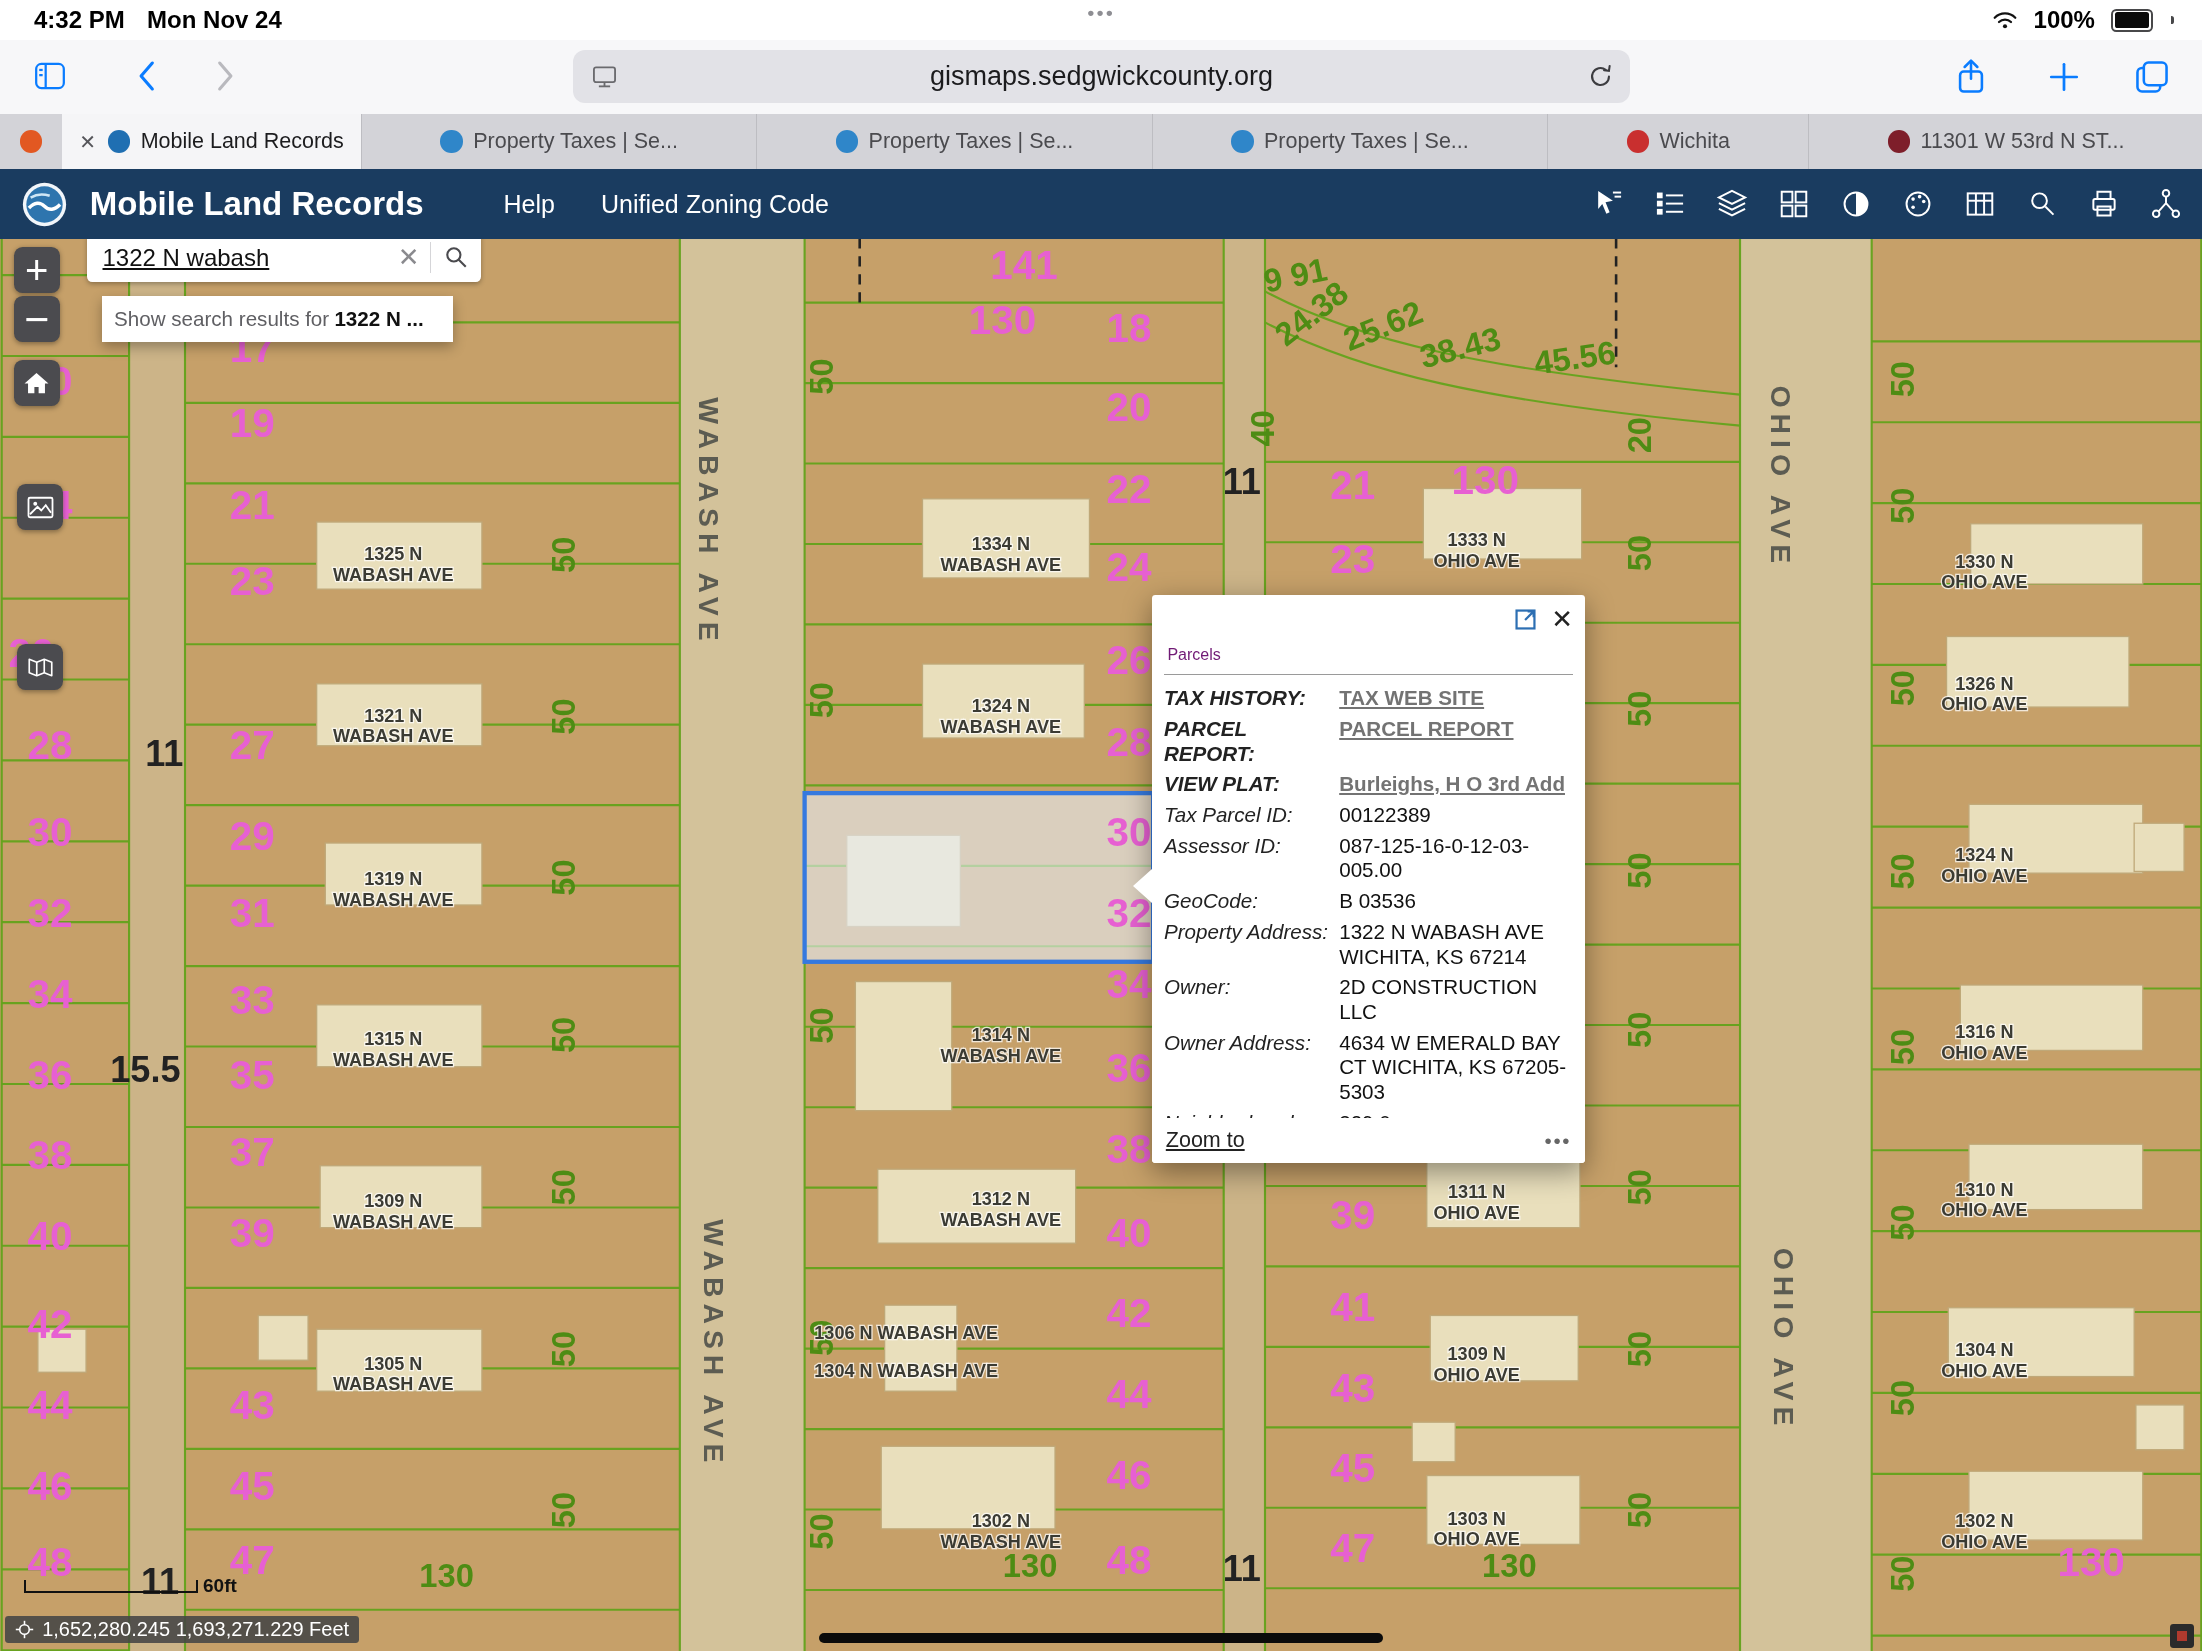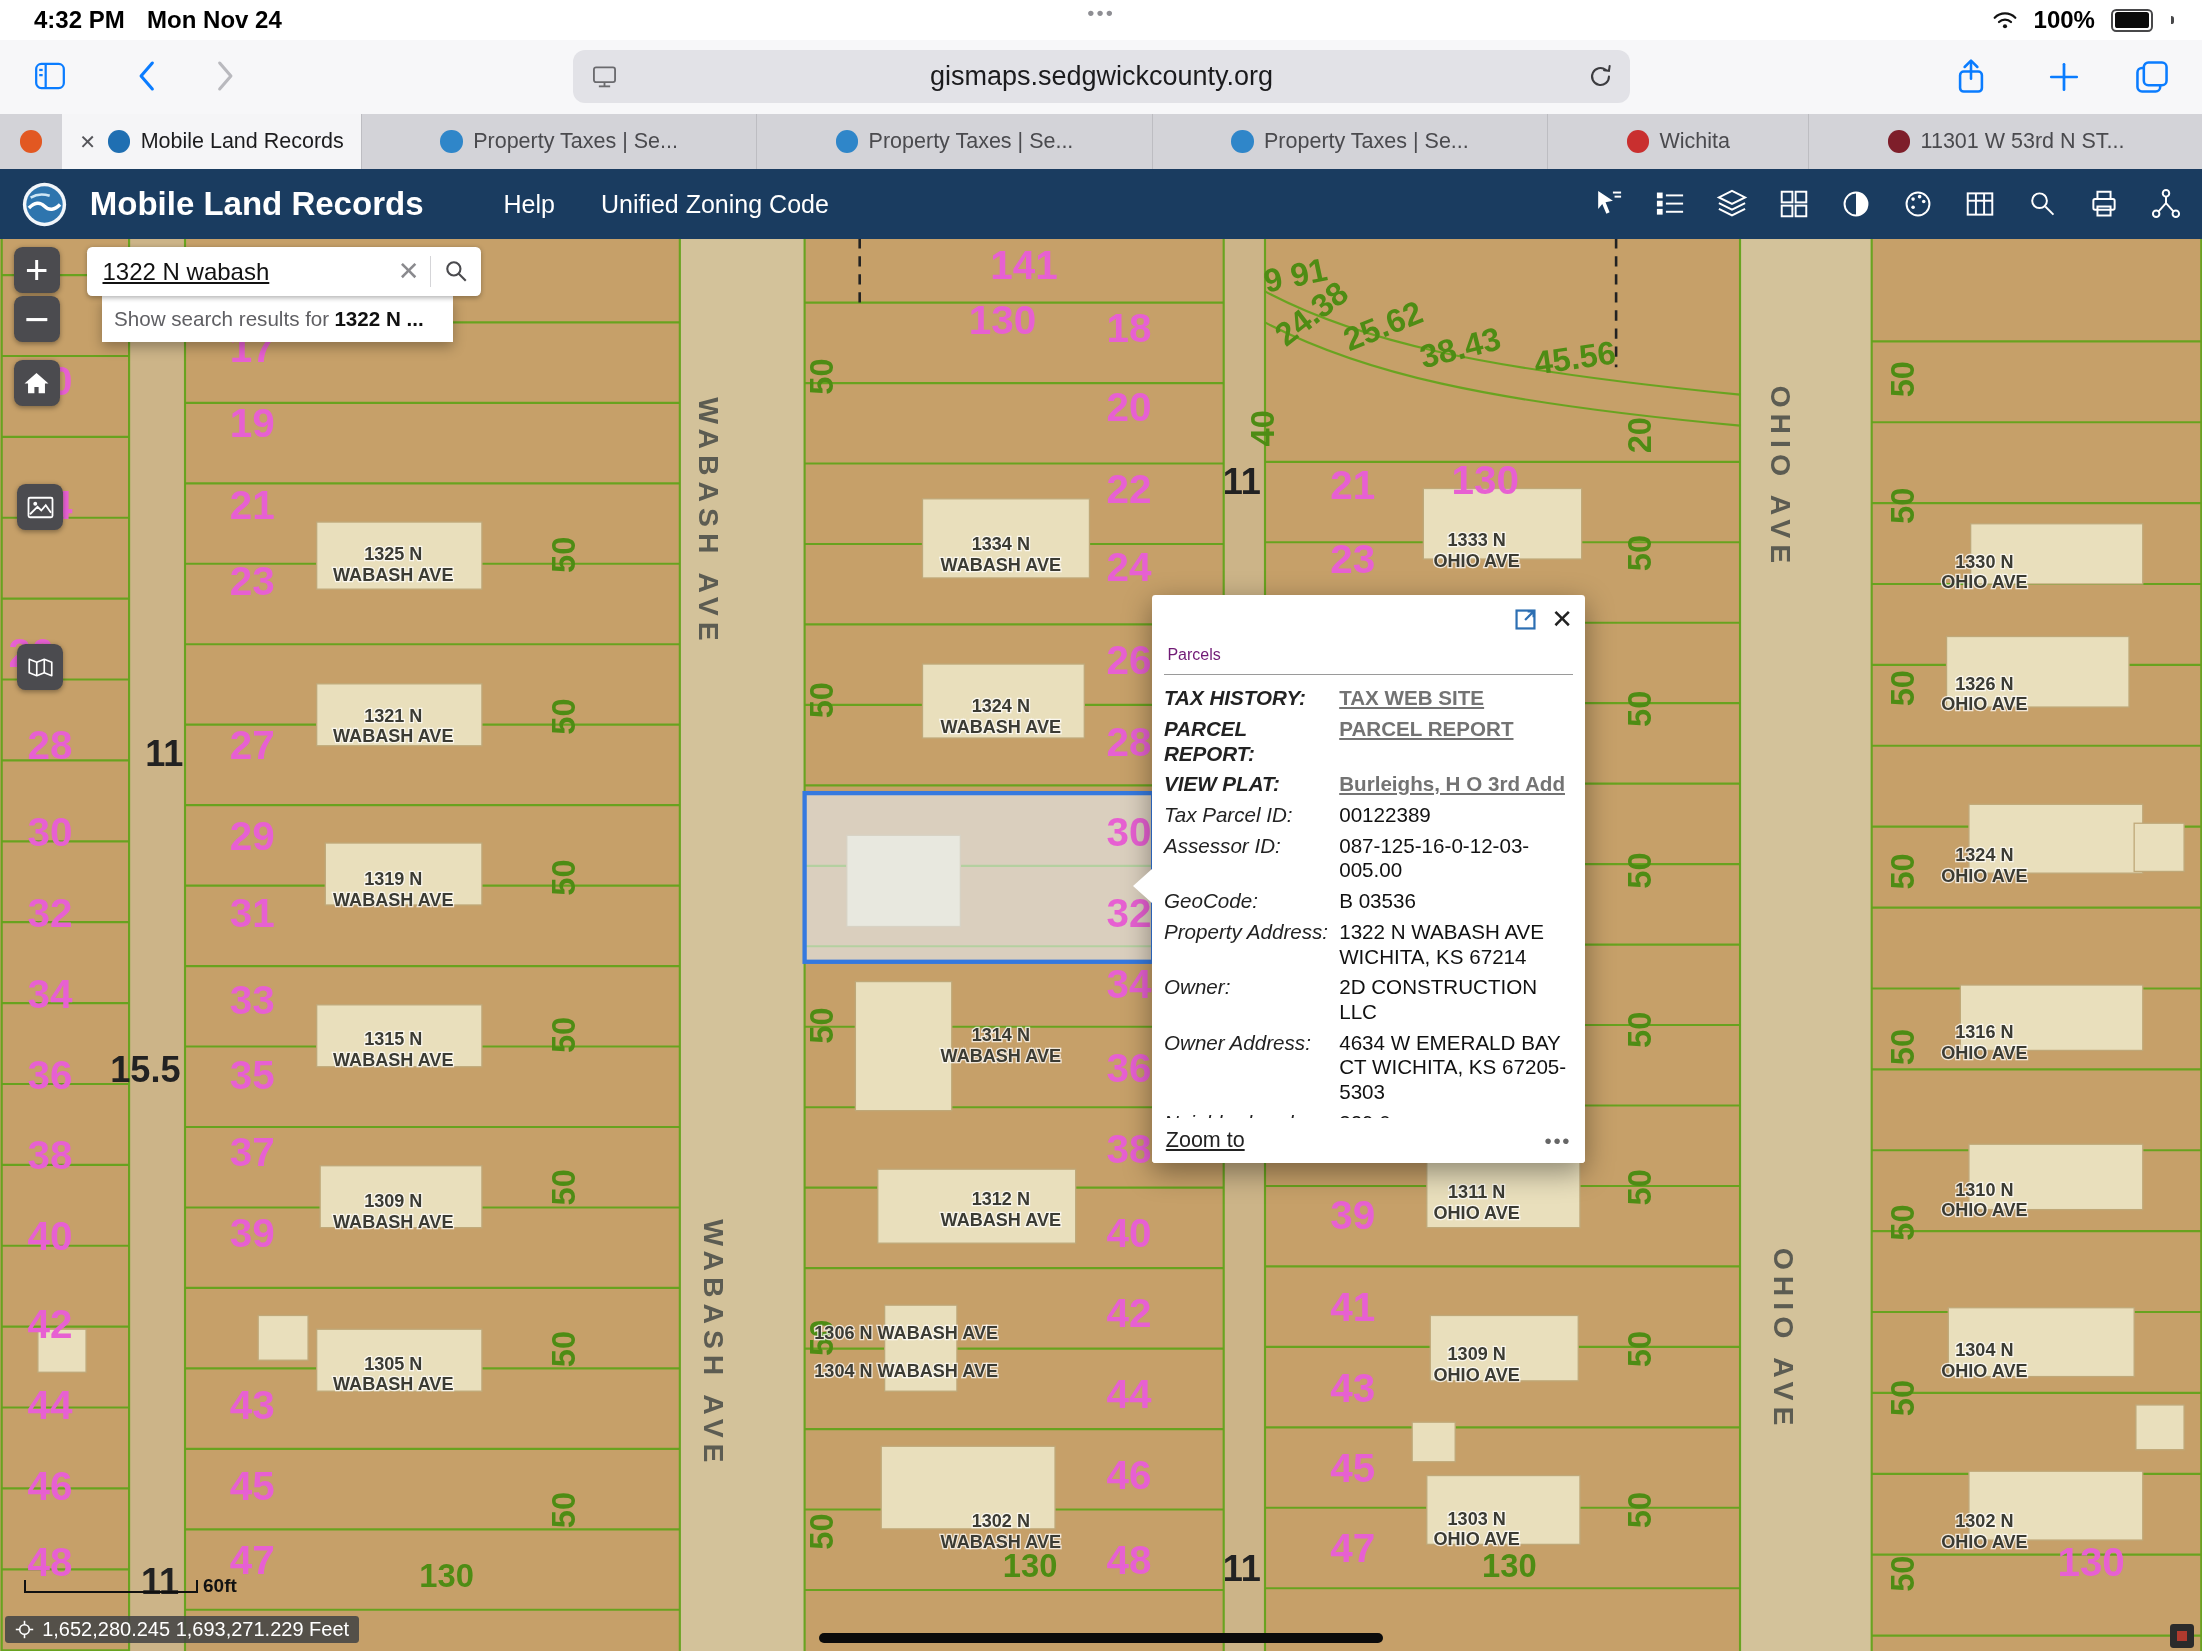--- a/index.html
+++ b/index.html
@@ -62,21 +62,21 @@
   .mbtn{position:absolute;width:46px;height:46px;background:#4b4b4f;border-radius:8.6px;
       box-shadow:0 1.7px 5.2px rgba(0,0,0,.35);display:flex;align-items:center;justify-content:center;
       color:#fff;z-index:10;cursor:pointer}
   .zoom-in{left:13.8px;top:247px;font-size:40px;font-weight:300}
   .zoom-out{left:13.8px;top:296px;font-size:43px;font-weight:300}
   .home-btn{left:13.8px;top:360px}
   .photo-btn{left:17px;top:484px}
   .map-btn{left:17px;top:644px}
 
   
-  .searchbox{position:absolute;left:87px;top:247px;width:394px;height:49px;background:#fff;border-radius:5.2px;
+  .searchbox{position:absolute;left:87px;top:233px;width:394px;height:49px;background:#fff;border-radius:5.2px;
       box-shadow:0 1.7px 5.2px rgba(0,0,0,.3);display:flex;align-items:center;z-index:12}
   .search-text{flex:1;padding-left:15.5px;font-size:24px;color:#111;white-space:nowrap;overflow:hidden}
   .search-text span{text-decoration:underline}
   .clear-btn{width:43px;text-align:center;color:#8a8a8e;font-size:26px;cursor:pointer}
   .ssep{width:0.9px;height:31px;background:#d5d5d8}
   .sbtn{width:50px;height:100%;display:flex;align-items:center;justify-content:center;background:none;border:none;cursor:pointer}
   .suggestion{position:absolute;left:102px;top:296px;width:339px;height:46px;background:#fff;border-radius:0;
       box-shadow:0 5.2px 12px rgba(0,0,0,.3);display:flex;align-items:center;gap:5.2px;padding-left:12px;
       font-size:20.6px;color:#5f5f63;z-index:11;white-space:nowrap}
   .suggestion b{color:#111}

